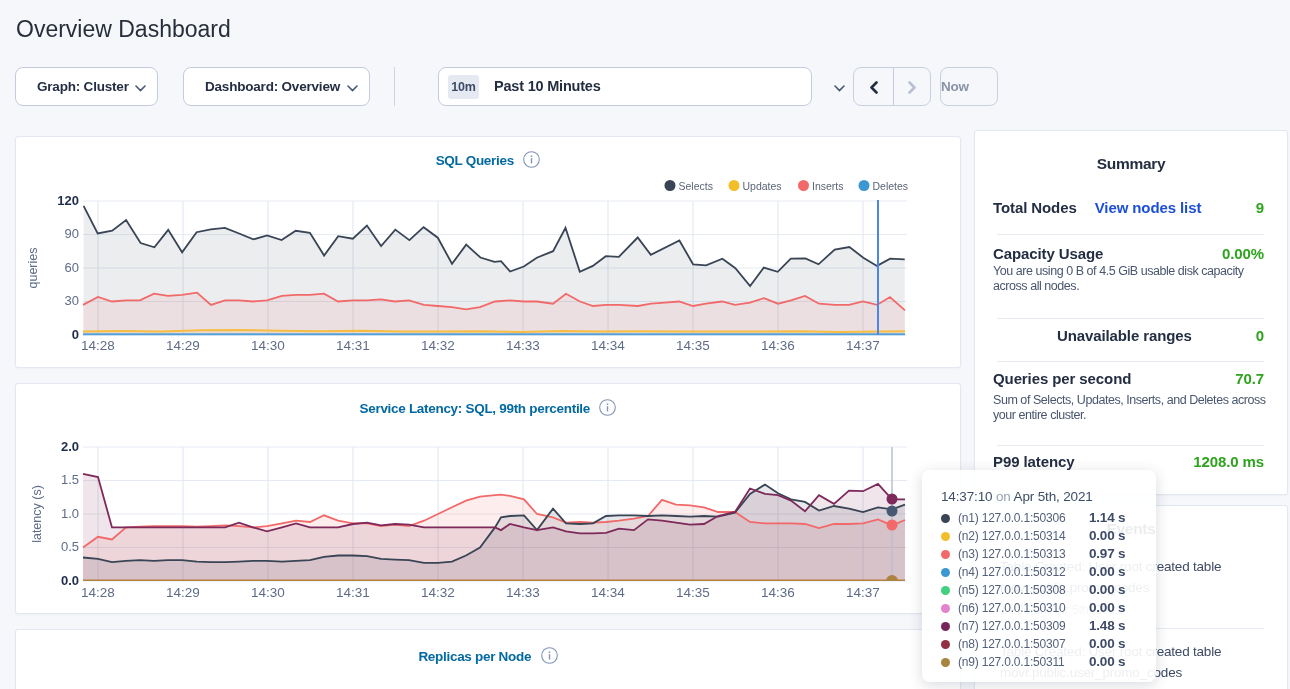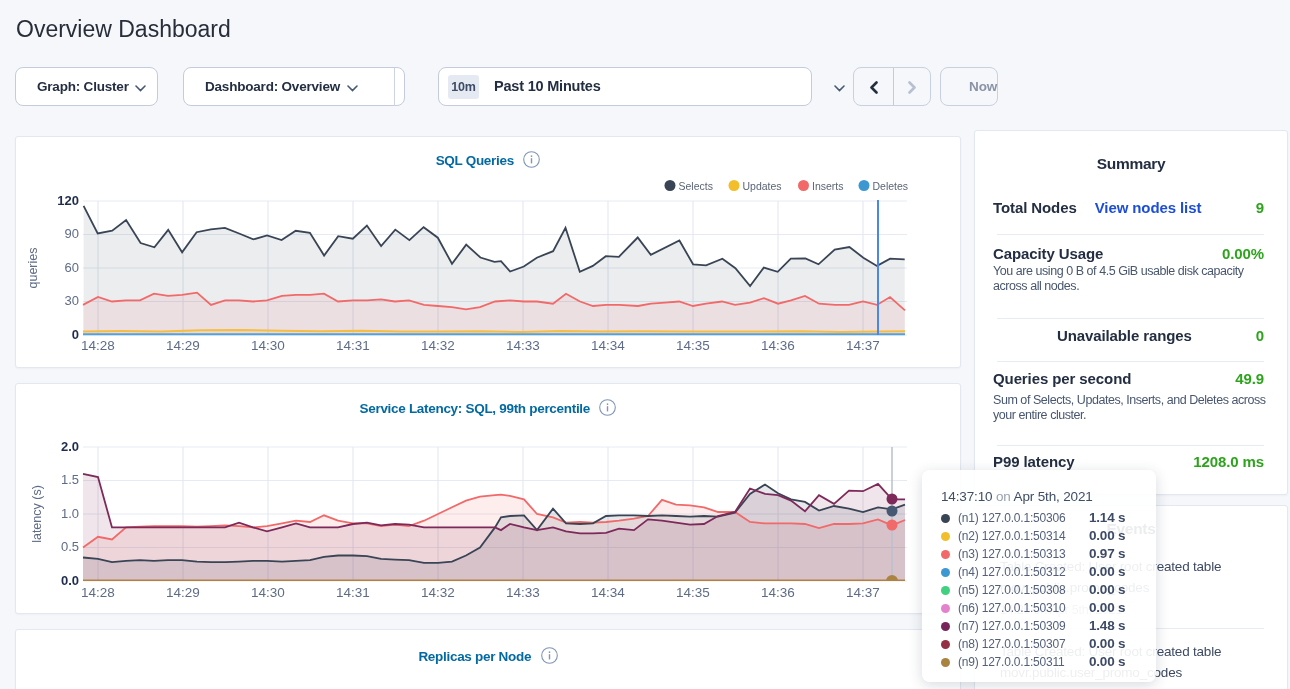--- a/index.html
+++ b/index.html
@@ -18,42 +18,42 @@
 .taddr { font-size:12px; letter-spacing:-0.2px; }
 .tval { position:absolute; left:148px; top:0; font-weight:700; font-size:13.5px; color:#3e4b66; letter-spacing:-0.2px;text-align:center; }
 .ev { font-size:13.5px; letter-spacing:-0.2px; color:#3e4a63; line-height:21px; }
 </style></head>
 <body>
 <h1>Overview Dashboard</h1>
 
 <div class="ddl" style="left:15px; width:143px; padding-left:21px;">Graph: Cluster<span class="abs" style="left:119px; top:1px;"><svg width="11" height="7" viewBox="0 0 11 7">
         <path d="M1 1 L5.5 5.5 L10 1" fill="none" stroke="#475872" stroke-width="1.6" stroke-linecap="round"></path>
       </svg></span></div>
-<div class="ddl" style="left:183px; width:222px; padding-left:21px;">Dashboard: Overview<span class="abs" style="left:163px; top:1px;"><svg width="11" height="7" viewBox="0 0 11 7">
+<div class="ddl" style="left:183px; width:187px; padding-left:21px;">Dashboard: Overview<span class="abs" style="left:163px; top:1px;"><svg width="11" height="7" viewBox="0 0 11 7">
         <path d="M1 1 L5.5 5.5 L10 1" fill="none" stroke="#475872" stroke-width="1.6" stroke-linecap="round"></path>
       </svg></span></div>
 <div class="abs" style="left:394px; top:67px; width:1px; height:39px; background:#cdd3e0;"></div>
 
 <div class="ddl" style="left:438px; width:374px;">
   <span class="abs" style="left:9px; top:7px; width:31px; height:24px; background:#e5eaf2; border-radius:3px; font-size:12.5px; font-weight:700; color:#3e4b66; line-height:24px; text-align:center;">10m</span>
   <span class="abs" style="left:55px; top:0; font-size:14.5px; letter-spacing:-0.2px;">Past 10 Minutes</span>
   <span class="abs" style="left:395px; top:1px;"><svg width="11" height="7" viewBox="0 0 11 7">
         <path d="M1 1 L5.5 5.5 L10 1" fill="none" stroke="#475872" stroke-width="1.6" stroke-linecap="round"></path>
       </svg></span>
 </div>
 <div class="ddl" style="left:853px; width:78px; padding:0; background:#f5f7fa; border-color:#c9d0e0;">
   <span class="abs" style="left:39px; top:0; width:1px; height:37px; background:#c4cbdd;"></span>
   <svg class="abs" style="left:14px; top:13px;" width="12" height="13" viewBox="0 0 12 13">
       <path d="M8.5 1.5 L3.5 6.5 L8.5 11.5" fill="none" stroke="#232f3f" stroke-width="2.6" stroke-linejoin="round" stroke-linecap="round"></path>
     </svg>
   <svg class="abs" style="left:52px; top:13px;" width="12" height="13" viewBox="0 0 12 13">
       <path d="M3.5 1.5 L8.5 6.5 L3.5 11.5" fill="none" stroke="#b7bfd0" stroke-width="2.6" stroke-linejoin="round" stroke-linecap="round"></path>
     </svg>
 </div>
-<div class="ddl" style="left:940px; width:58px; text-align:right; color:#8a93a6; background:#f5f7fa; border-color:#c9d0e0;">Now</div>
+<div class="ddl" style="left:940px; width:58px; text-align:left; color:#8a93a6; background:#f5f7fa; border-color:#c9d0e0;">Now</div>
 
 <div class="card" style="left:15px; top:136px; width:946px; height:232px;">
   <div class="ctitle" style="top:14px;">SQL Queries <svg width="17" height="17" viewBox="0 0 17 17" style="vertical-align:-3px;margin-left:6px">
         <circle cx="8.5" cy="8.5" r="7.8" fill="none" stroke="#8195b5" stroke-width="1.1"></circle>
         <rect x="7.8" y="7.2" width="1.4" height="5.2" fill="#8195b5"></rect>
         <rect x="7.8" y="4.4" width="1.4" height="1.6" fill="#8195b5"></rect>
       </svg></div>
   <svg width="944" height="230" style="position:absolute;left:0;top:0">
 <line x1="67.0" y1="64.0" x2="891.0" y2="64.0" stroke="#e6ebf3" stroke-width="1"></line>
 <line x1="67.0" y1="97.5" x2="891.0" y2="97.5" stroke="#e6ebf3" stroke-width="1"></line>
@@ -169,21 +169,21 @@
 <div class="card" style="left:974px; top:130px; width:314px; height:365px;">
   <div class="ctitle" style="top:24px; font-size:15.5px; color:#242e42;">Summary</div>
 </div>
 <div class="srow" style="top:199px;">Total Nodes <a style="color:#1d4ed8; margin-left:14px; text-decoration:none;">View nodes list</a><span class="v">9</span></div>
 <div class="sdiv" style="top:234px;"></div>
 <div class="srow" style="top:245px;">Capacity Usage<span class="v">0.00%</span></div>
 <div class="sdesc" style="top:264px;">You are using 0 B of 4.5 GiB usable disk capacity<br>across all nodes.</div>
 <div class="sdiv" style="top:318px;"></div>
 <div class="srow" style="top:327px;text-align:center;">Unavailable ranges<span class="v">0</span></div>
 <div class="sdiv" style="top:361px;"></div>
-<div class="srow" style="top:370px;">Queries per second<span class="v">49.9</span></div>
+<div class="srow" style="top:370px;">Queries per second<span class="v">70.7</span></div>
 <div class="sdesc" style="top:393px;">Sum of Selects, Updates, Inserts, and Deletes across<br>your entire cluster.</div>
 <div class="sdiv" style="top:445px;"></div>
 <div class="srow" style="top:453px;">P99 latency<span class="v">1208.0 ms</span></div>
 
 <div class="card" style="left:974px; top:505px; width:314px; height:300px;">
   <div class="ctitle" style="top:14px; font-size:15.5px; color:#242e42;">Events</div>
 </div>
 <div class="ev abs" style="left:1000px; top:556px; width:264px;">Table Created: User root created table<br>movr.public.promo_codes</div>
 <div class="ev abs" style="left:1000px; top:600px; width:264px; color:#8b95a8; font-size:12.5px;">14:26 on Apr 5th, 2021</div>
 <div class="sdiv" style="left:1000px; top:628px; width:264px;"></div>

